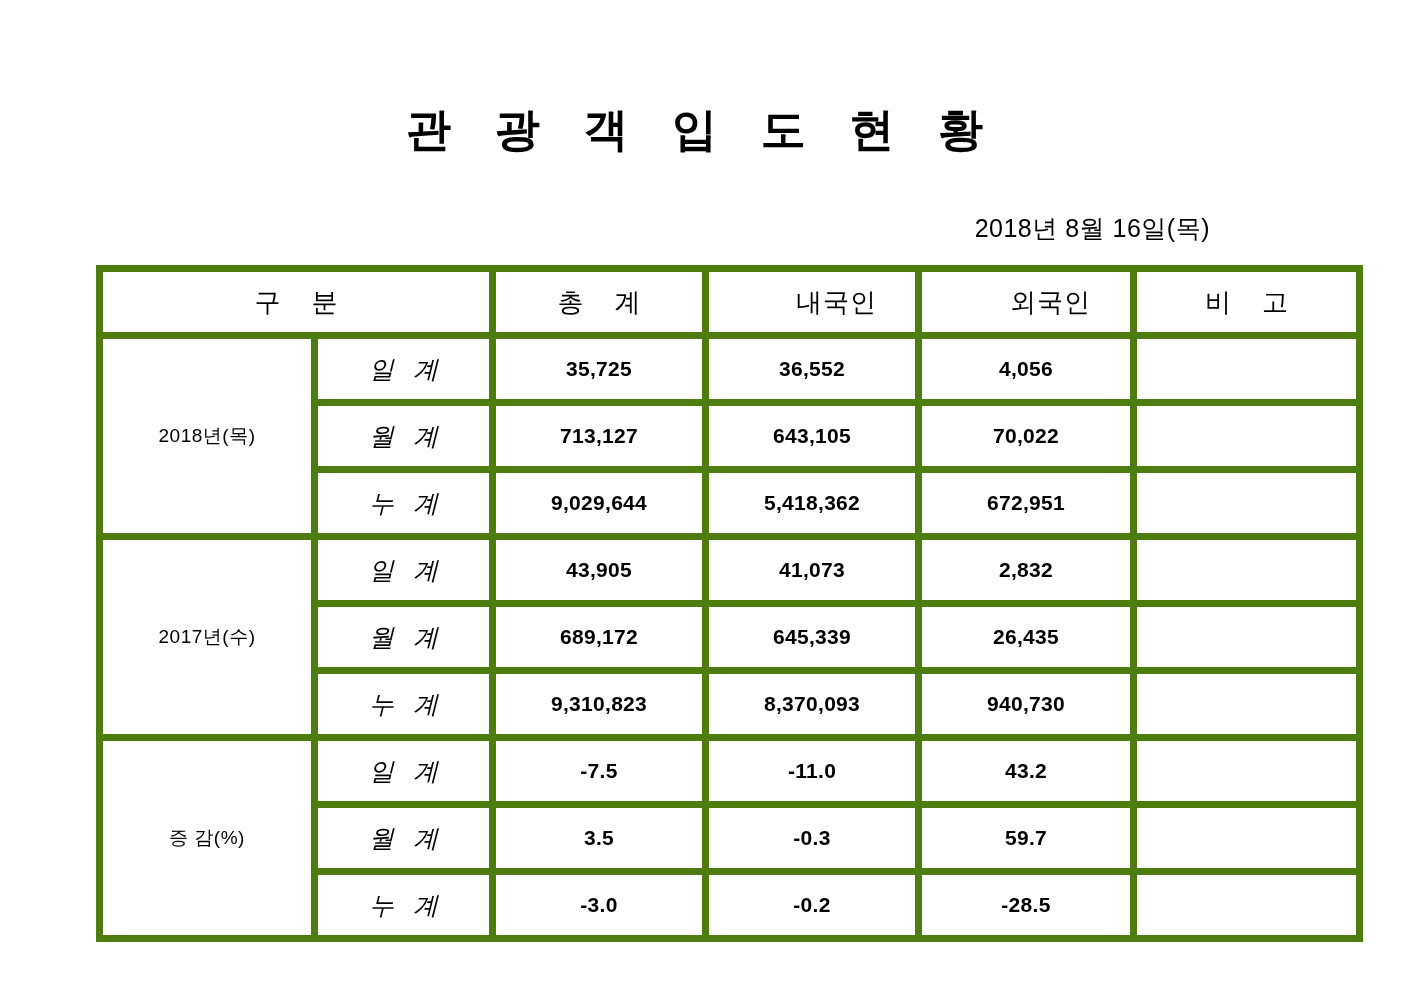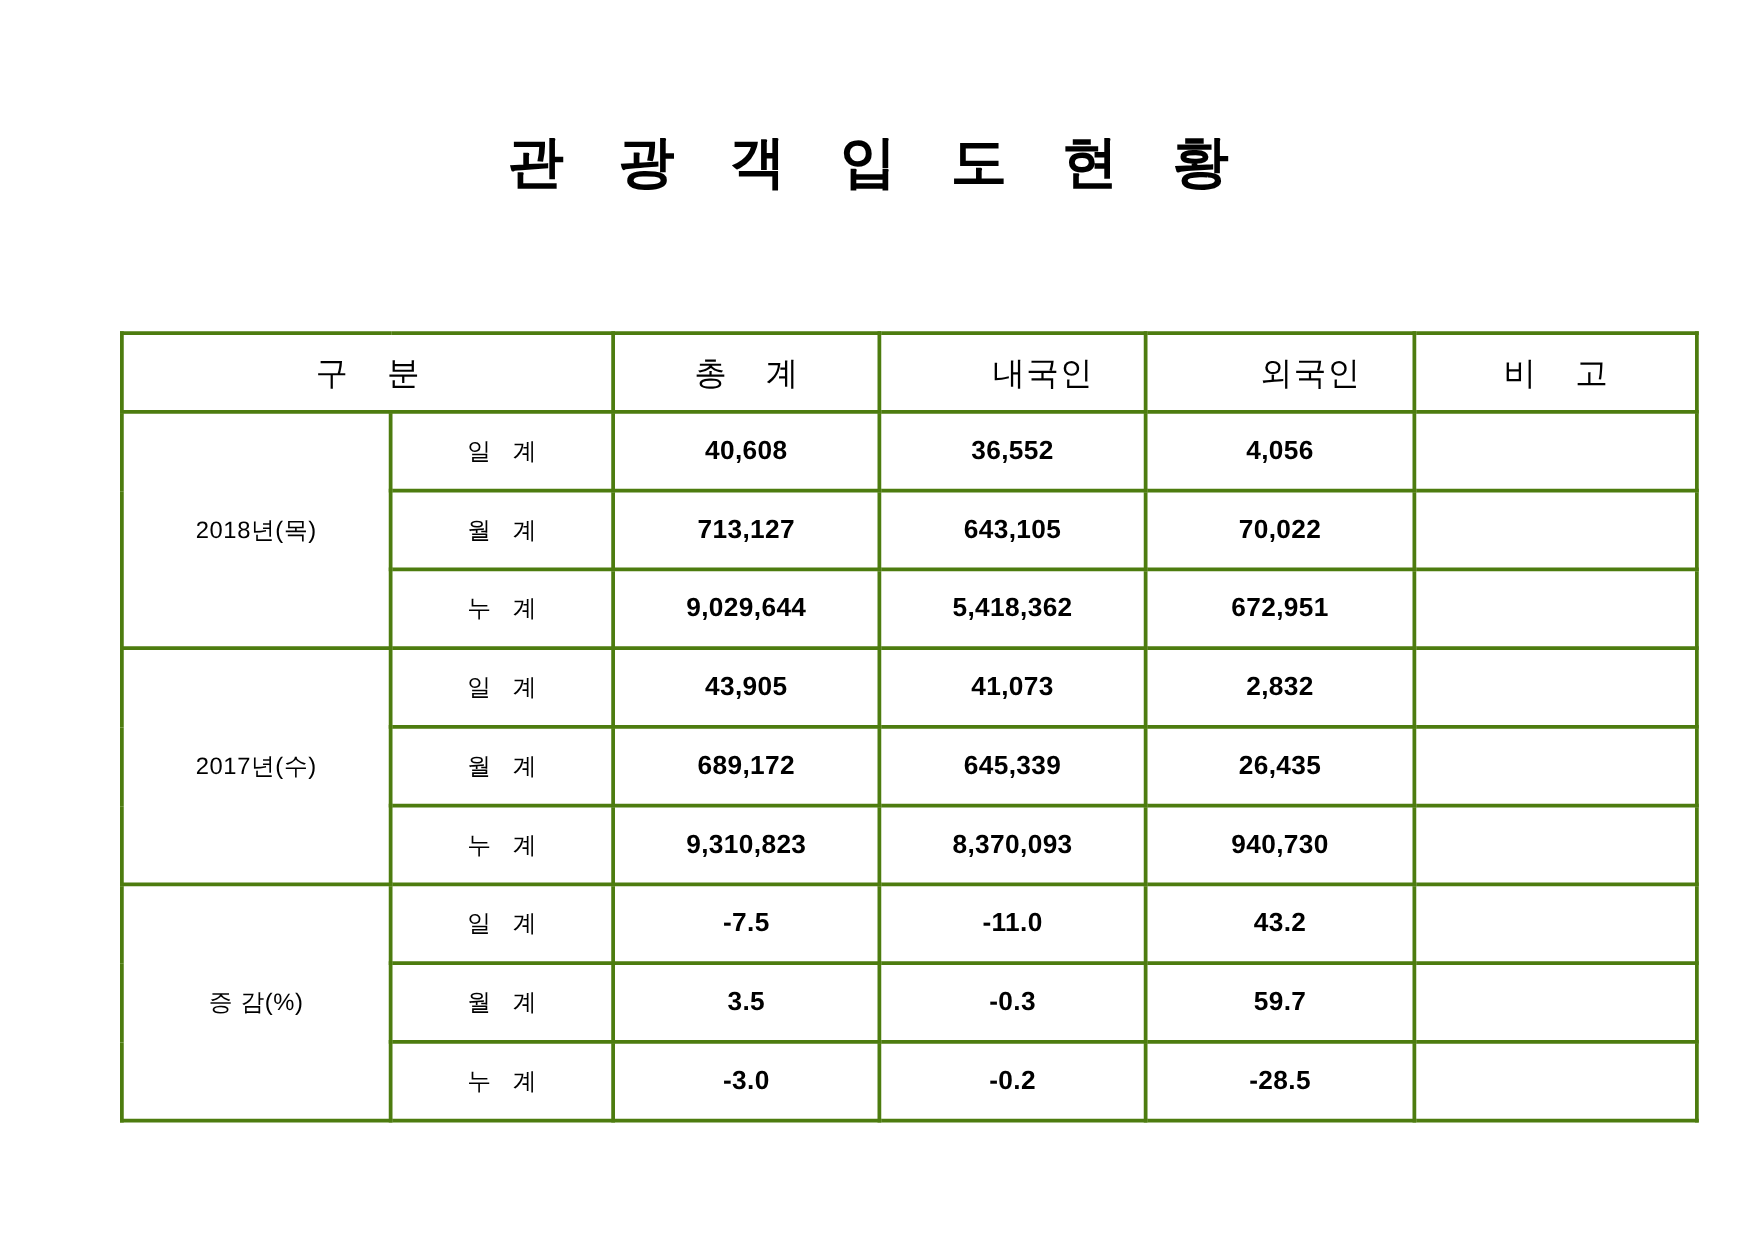--- a/index.html
+++ b/index.html
@@ -41,21 +41,21 @@
   }
   table.report {
     position: absolute;
     top: 265px;
     left: 96px;
     width: 1260px;
     border-collapse: collapse;
     table-layout: fixed;
   }
   table.report td {
-    border: 3px solid #4d7c0f;
+    border: 7px solid #4d7c0f;
     padding: 0;
     text-align: center;
     vertical-align: middle;
     height: 60px;
   }
   .col-group  { width: 215px; }
   .col-period { width: 178px; }
   .col-num    { width: 213px; }
   .col-num2   { width: 213px; }
   .col-num3   { width: 215px; }
@@ -70,38 +70,40 @@
   .hdr.tight {
     letter-spacing: 1px;
     text-indent: 1px;
     padding-left: 48px;
   }
   .group-cell {
     font-size: 19px;
     letter-spacing: 0.5px;
   }
   .period-cell {
-    font-size: 19px;
+    font-size: 25px;
     letter-spacing: 6px;
     text-indent: 6px;
+    font-style: italic;
   }
   .val {
     font-size: 21px;
     font-weight: bold;
     letter-spacing: 0.3px;
   }
   .note { }
 </style>
 </head>
 <body>
 
 <div class="page">
 
   <div class="doc-title">관 광 객 입 도 현 황</div>
 
+  <div class="doc-date">2018년 8월 16일(목)</div>
 
   <table class="report">
     <colgroup>
       <col class="col-group">
       <col class="col-period">
       <col class="col-num">
       <col class="col-num2">
       <col class="col-num3">
       <col class="col-note">
     </colgroup>
@@ -110,21 +112,21 @@
         <td colspan="2" class="hdr">구   분</td>
         <td class="hdr">총   계</td>
         <td class="hdr tight">내국인</td>
         <td class="hdr tight">외국인</td>
         <td class="hdr">비   고</td>
       </tr>
 
       <tr>
         <td rowspan="3" class="group-cell">2018년(목)</td>
         <td class="period-cell">일 계</td>
-        <td class="val">40,608</td>
+        <td class="val">35,725</td>
         <td class="val">36,552</td>
         <td class="val">4,056</td>
         <td class="note"></td>
       </tr>
       <tr>
         <td class="period-cell">월 계</td>
         <td class="val">713,127</td>
         <td class="val">643,105</td>
         <td class="val">70,022</td>
         <td class="note"></td>

